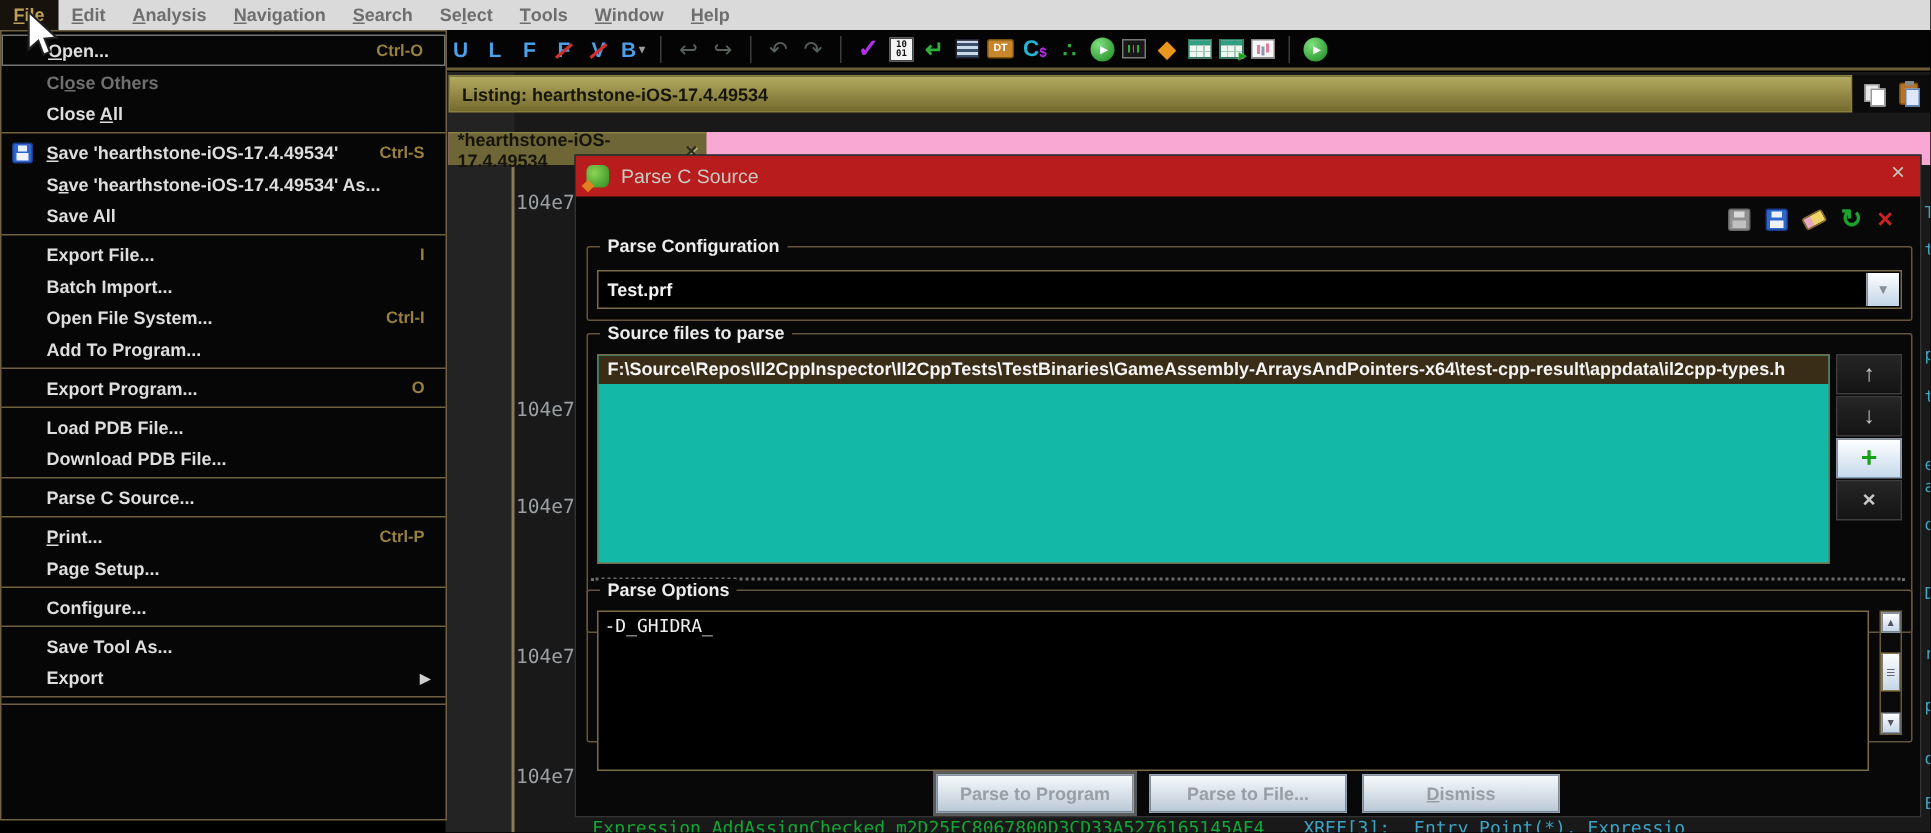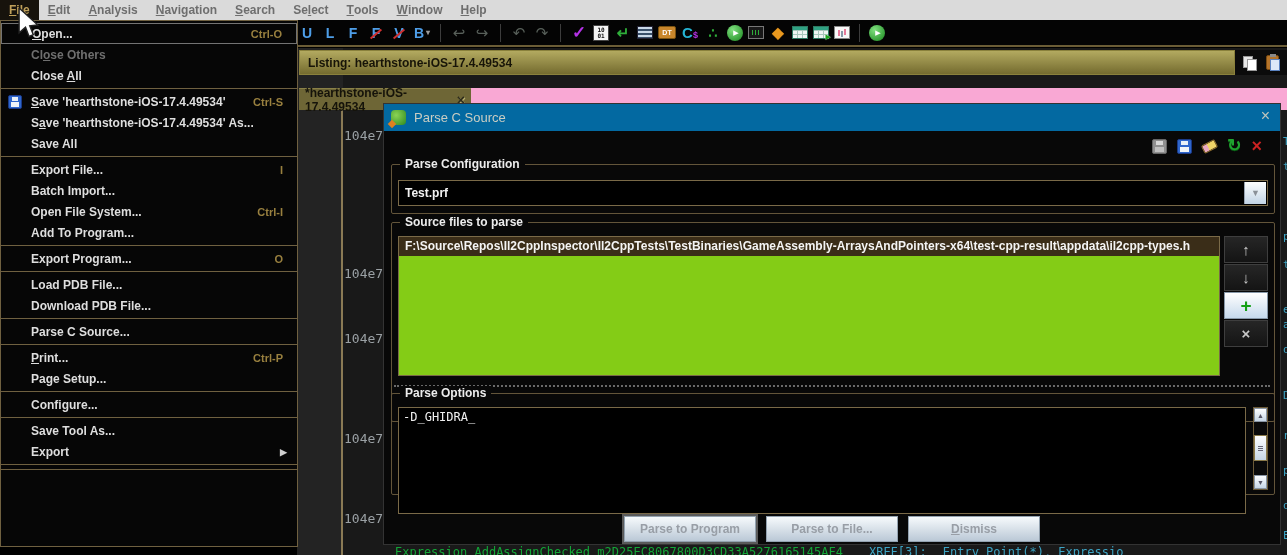--- a/index.html
+++ b/index.html
@@ -70,21 +70,21 @@
   .menu-item.disabled{color:#6f6f6f;}
   .mi-shortcut{margin-left:auto;padding-right:14px;color:#99803f;font-size:11px;font-weight:bold;}
   .mi-sub{margin-left:auto;padding-right:10px;color:#cfcfcf;font-size:9px;}
   .menu-sep{flex:0 0 1px;background:#6f6040;margin:2px 0;}
   .mi-icon{position:absolute;left:7px;width:14px;height:14px;background:#2f66cc;border:1px solid #1a3a88;border-radius:2px;}
   .mi-icon::before{content:"";position:absolute;top:1px;left:3px;right:3px;height:4px;background:#e8f0f8;}
   .mi-icon::after{content:"";position:absolute;bottom:1px;left:2px;right:2px;height:5px;background:#f0f4f8;}
 
   
   #parse-dialog{position:absolute;left:383px;top:103px;width:898px;height:442px;background:#080808;border:1px solid #333;z-index:10;}
-  .dlg-title{position:absolute;left:0;top:0;right:0;height:27px;background:#0369a1;display:flex;align-items:center;padding-left:7px;gap:8px;color:#c9cdc3;font-size:13px;}
+  .dlg-title{position:absolute;left:0;top:0;right:0;height:27px;background:#b91c1c;display:flex;align-items:center;padding-left:7px;gap:8px;color:#c9cdc3;font-size:13px;}
   .dragon{width:15px;height:15px;border-radius:4px;background:radial-gradient(circle at 35% 35%,#8ad455,#2f8a1f);position:relative;}
   .dragon::after{content:"";position:absolute;left:-2px;bottom:-2px;width:6px;height:6px;background:#e08020;transform:rotate(45deg);}
   .dlg-close{position:absolute;right:10px;top:3px;color:#c2c6bc;font-size:16px;cursor:default;}
   .dlg-toolbar{position:absolute;top:33px;right:18px;display:flex;gap:10px;align-items:center;height:18px;}
   .dfloppy{width:15px;height:15px;border-radius:2px;position:relative;}
   .dfloppy.gray{background:#909090;border:1px solid #666;}
   .dfloppy.blue{background:#2f66cc;border:1px solid #1a3a88;}
   .dfloppy::before{content:"";position:absolute;top:1px;left:3px;right:3px;height:4px;background:#d8d8d8;}
   .dfloppy.blue::before{background:#e8f0f8;}
   .dfloppy::after{content:"";position:absolute;bottom:1px;left:2px;right:2px;height:5px;background:#c0c0c0;}
@@ -96,21 +96,21 @@
   .group{position:absolute;border:1px solid #63553a;border-radius:2px;}
   .group-label{position:absolute;top:-8px;left:8px;background:#080808;padding:0 5px;color:#ececec;font-weight:bold;font-size:12px;}
   #grp-config{left:7px;top:60px;width:884px;height:50px;}
   #grp-files{left:7px;top:118px;width:884px;height:200px;}
   #grp-options{left:7px;top:289px;width:884px;height:102px;}
 
   .combo{position:absolute;left:6px;top:15px;right:6px;height:26px;background:#000;border:1px solid #7a6a48;display:flex;align-items:center;}
   .combo-value{padding-left:6px;color:#f2f2f2;font-weight:bold;font-size:12px;}
   .combo-dd{position:absolute;right:1px;top:1px;bottom:1px;width:22px;background:linear-gradient(#feffff,#c2d4e6);border-left:1px solid #98a4b2;display:flex;align-items:center;justify-content:center;color:#8a9098;font-size:9px;}
 
-  .file-list{position:absolute;left:6px;top:13px;width:822px;height:140px;background:#84cc16;border:1px solid #7a6a48;overflow:hidden;}
+  .file-list{position:absolute;left:6px;top:13px;width:822px;height:140px;background:#14b8a6;border:1px solid #7a6a48;overflow:hidden;}
   .file-row{height:19px;line-height:19px;background:#3a2d18;color:#f4f4f4;font-weight:bold;font-size:12px;padding:0 6px;white-space:nowrap;overflow:hidden;}
   .side-btns{position:absolute;right:6px;top:13px;width:44px;}
   .side-btn{width:44px;height:27px;display:flex;align-items:center;justify-content:center;background:linear-gradient(#262626,#141414);border:1px solid #3e3e3e;color:#c8c8c8;font-weight:bold;font-size:15px;margin-bottom:1px;}
   .side-btn.light{background:linear-gradient(#ffffff,#c6d9ec);color:#15a015;font-size:19px;border-color:#8899aa;}
 
   .splitter{position:absolute;left:10px;right:10px;top:281px;height:3px;border-top:2px dotted #6a6a6a;}
 
   .opts-text{position:absolute;left:6px;top:13px;width:848px;height:107px;background:#000;border:1px solid #7a6a48;color:#f0f0f0;font-family:"DejaVu Sans Mono",monospace;font-size:12px;padding:2px 4px;}
   .sb{position:absolute;right:6px;top:13px;width:15px;height:83px;background:#0a0a0a;border:1px solid #6b5a38;}
   .sb-btn{position:absolute;left:0;right:0;height:14px;background:linear-gradient(#fdfeff,#c6d6e6);border:1px solid #8a96a4;color:#556;font-size:7px;display:flex;align-items:center;justify-content:center;}

